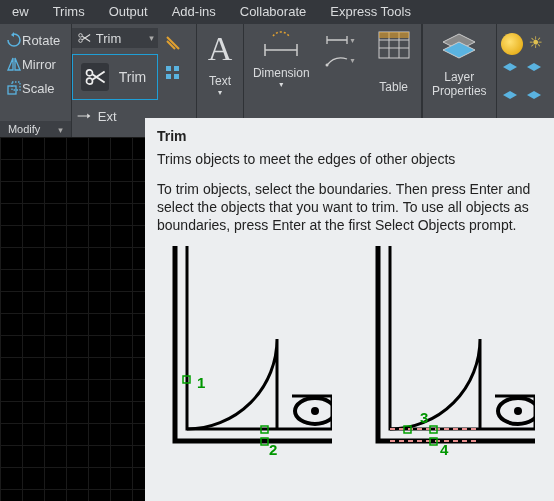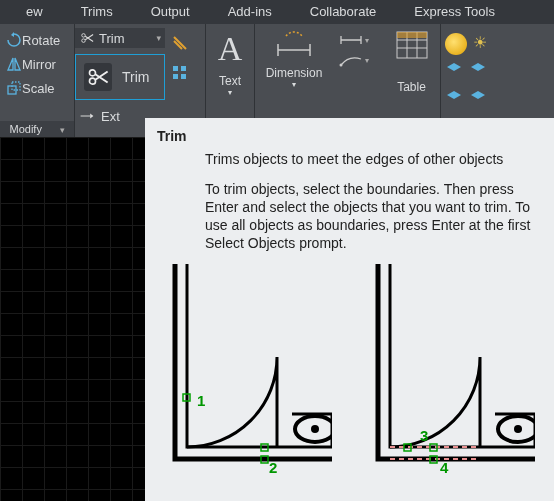--- a/index.html
+++ b/index.html
@@ -1,20 +1,20 @@
 <!DOCTYPE html>
 <html><head>
 <meta charset="utf-8">
 <style>
   * { box-sizing: border-box; margin: 0; padding: 0; font-family: 'Segoe UI', Arial, sans-serif; }
   body { width: 554px; height: 501px; background: #000; overflow: hidden; position: relative; }
   
   
   .menubar { display: flex; background: #34373c; height: 24px; align-items: center; padding-left: 0; color: #d9dbdd; font-size: 13px; }
-  .menubar .item { padding: 0 12px; cursor: pointer; line-height: 24px; margin-left: 14px; }
+  .menubar .item { padding: 0 12px; cursor: pointer; line-height: 24px; }
   
   
   .ribbon { background: #4a4d52; height: 113px; display: flex; color: #d9dbdd; position: relative; }
   .panel { border-right: 1px solid #2f3236; display: flex; flex-direction: column; justify-content: space-between; padding: 4px 0 0 0; }
   .panel-body { flex: 1; padding: 0 6px; }
   .panel-title { background: #3c3f44; font-size: 11px; text-align: center; padding: 2px 0; display: flex; align-items: center; justify-content: center; gap: 16px; }
   
   .modify-col { width: 75px; }
   .modify-col .row { display: flex; align-items: center; gap: 0; padding: 4px 0; font-size: 13px; cursor: pointer; }
   .ico { width: 16px; height: 16px; display: inline-flex; align-items: center; justify-content: center; }
@@ -53,21 +53,21 @@
   
   .canvas { position: absolute; left: 0; top: 137px; width: 554px; height: 364px; background: #000; }
   .grid { position: absolute; inset: 0; background-image: 
     linear-gradient(#1a1a1a 1px, transparent 1px),
     linear-gradient(90deg, #1a1a1a 1px, transparent 1px);
     background-size: 22px 22px; }
   
   
   .tooltip { position: absolute; left: 145px; top: 118px; width: 409px; height: 383px; background: #eceef0; color: #222; padding: 10px 12px; font-size: 14px; }
   .tooltip h3 { font-size: 14px; font-weight: bold; margin-bottom: 6px; }
-  .tooltip p { margin-bottom: 12px; line-height: 18px; margin-left: 48px; }
+  .tooltip p { margin-bottom: 12px; line-height: 18px; }
   .illust { display: flex; gap: 28px; margin-top: 10px; }
   .fig { width: 175px; height: 210px; position: relative; }
   
   .chev::after { content: '▾'; font-size: 9px; margin-left: 2px; color: #aaa; }
   
   .lightbulb { width:22px; height:22px; background: radial-gradient(circle at 40% 40%, #ffe070, #e0a000); border-radius:50%; }
 </style>
 </head>
 <body>
 
@@ -210,20 +210,34 @@
         <svg width="34" height="30" viewBox="0 0 34 30">
             <rect x="2" y="2" width="30" height="26" fill="none" stroke="#ccc"></rect>
             <path d="M2 10 L32 10 M2 18 L32 18 M12 2 L12 28 M22 2 L22 28" stroke="#ccc"></path>
             <rect x="2" y="2" width="30" height="6" fill="#e0a030" opacity="0.6"></rect>
           </svg>
       </div>
       <div class="lbl"><span>Table</span></div>
     </div>
   </div>
 
+  <div class="panel layer-col" style="border-left:1px solid #2f3236;">
+    <div>
+      <div class="layer-ico">
+        <svg width="40" height="34" viewBox="0 0 40 34">
+            <path d="M20 4 L36 12 L20 20 L4 12 Z" fill="#888" stroke="#ccc"></path>
+            <path d="M20 12 L36 20 L20 28 L4 20 Z" fill="#5ab3e0" stroke="#ccc"></path>
+          </svg>
+      </div>
+      <div class="lbl">
+        <span>Layer</span><br>
+        <span>Properties</span>
+      </div>
+    </div>
+  </div>
 
   <div class="right-col">
     <div class="r">
       <span class="lightbulb"></span>
       <span style="color:#e0c050;">☀</span>
     </div>
     <div class="r">
       <span><svg width="18" height="18" viewBox="0 0 18 18">
             <path d="M9 2 L16 6 L9 10 L2 6 Z" fill="#5ab3e0"></path>
           </svg></span>

